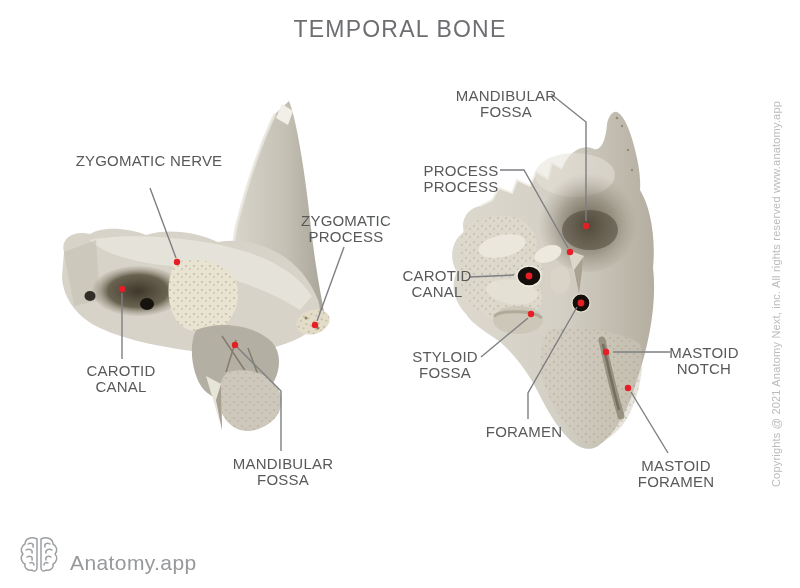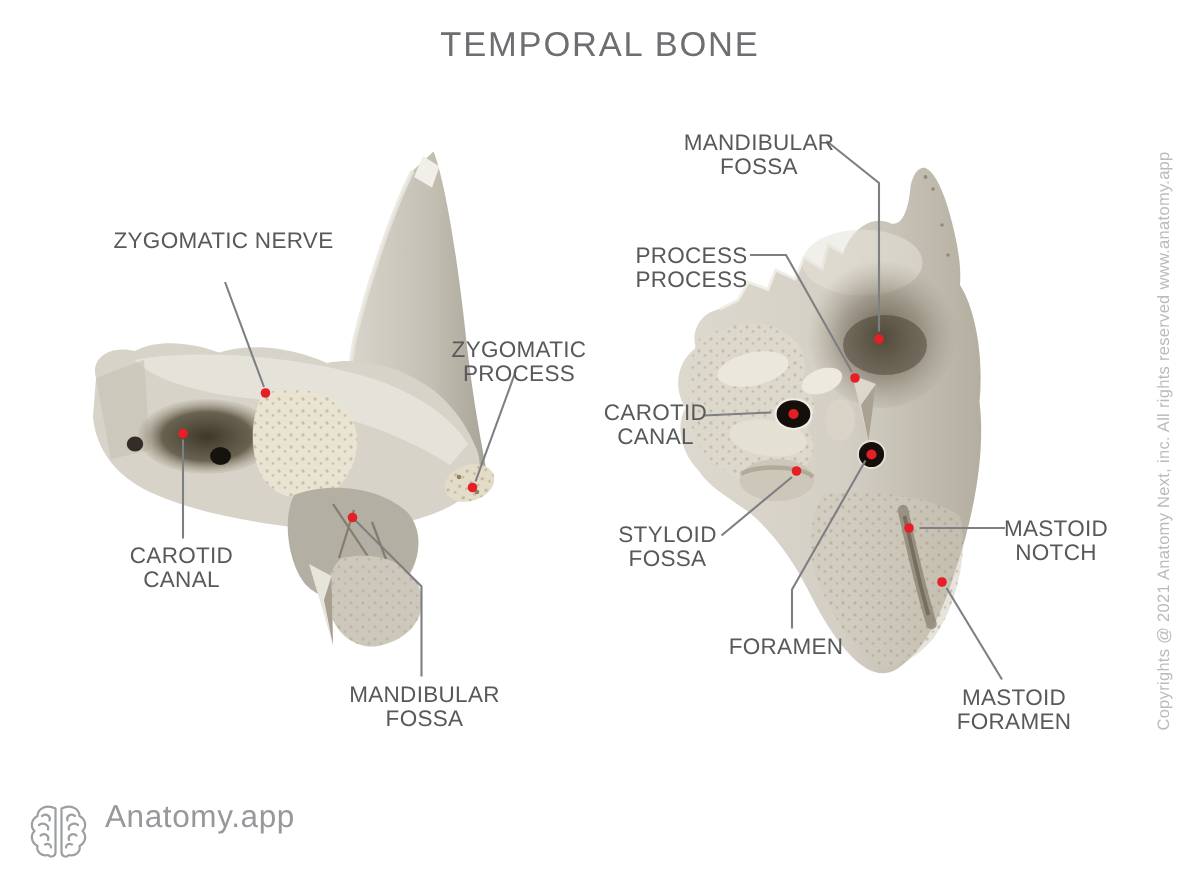--- a/index.html
+++ b/index.html
@@ -4,21 +4,21 @@
 <style>
   html,body{margin:0;padding:0;width:800px;height:588px;overflow:hidden;background:#fff;}
   body{font-family:"Liberation Sans", sans-serif;}
   .stage{position:relative;width:800px;height:588px;background:#fff;}
   .title{position:absolute;top:16px;left:0;width:100%;text-align:center;margin:0;
          font-size:23px;font-weight:normal;letter-spacing:1.2px;color:#6d6e71;}
   svg.art{position:absolute;left:0;top:0;}
   .label{position:absolute;text-align:center;font-size:15px;line-height:15.5px;
          color:#58595b;letter-spacing:0.2px;}
   .label span{display:block;}
-  .logo{position:absolute;left:18px;top:533px;display:flex;align-items:flex-start;gap:10px;}
+  .logo{position:absolute;left:18px;top:533px;display:flex;align-items:flex-end;gap:10px;}
   .logo-text{font-size:21px;color:#96989b;letter-spacing:0.4px;}
   .copyright{position:absolute;left:776px;top:294px;transform:translate(-50%,-50%) rotate(-90deg);
              white-space:nowrap;font-size:11px;color:#b9bbbd;letter-spacing:0.2px;}
 </style>
 </head>
 <body>
 
 <div class="stage">
 
   <h1 class="title">TEMPORAL BONE</h1>
@@ -167,21 +167,21 @@
       <circle cx="581" cy="303" r="3.4"></circle>
       <circle cx="606" cy="352" r="3.2"></circle>
       <circle cx="628" cy="388" r="3.2"></circle>
     </g>
   </svg>
 
   <div class="label" style="left:54px;top:153px;width:190px">
     <span>ZYGOMATIC NERVE</span>
   </div>
 
-  <div class="label" style="left:291px;top:226px;width:110px">
+  <div class="label" style="left:291px;top:213px;width:110px">
     <span>ZYGOMATIC</span>
     <span>PROCESS</span>
   </div>
 
   <div class="label" style="left:76px;top:363px;width:90px">
     <span>CAROTID</span>
     <span>CANAL</span>
   </div>
 
   <div class="label" style="left:223px;top:456px;width:120px">

